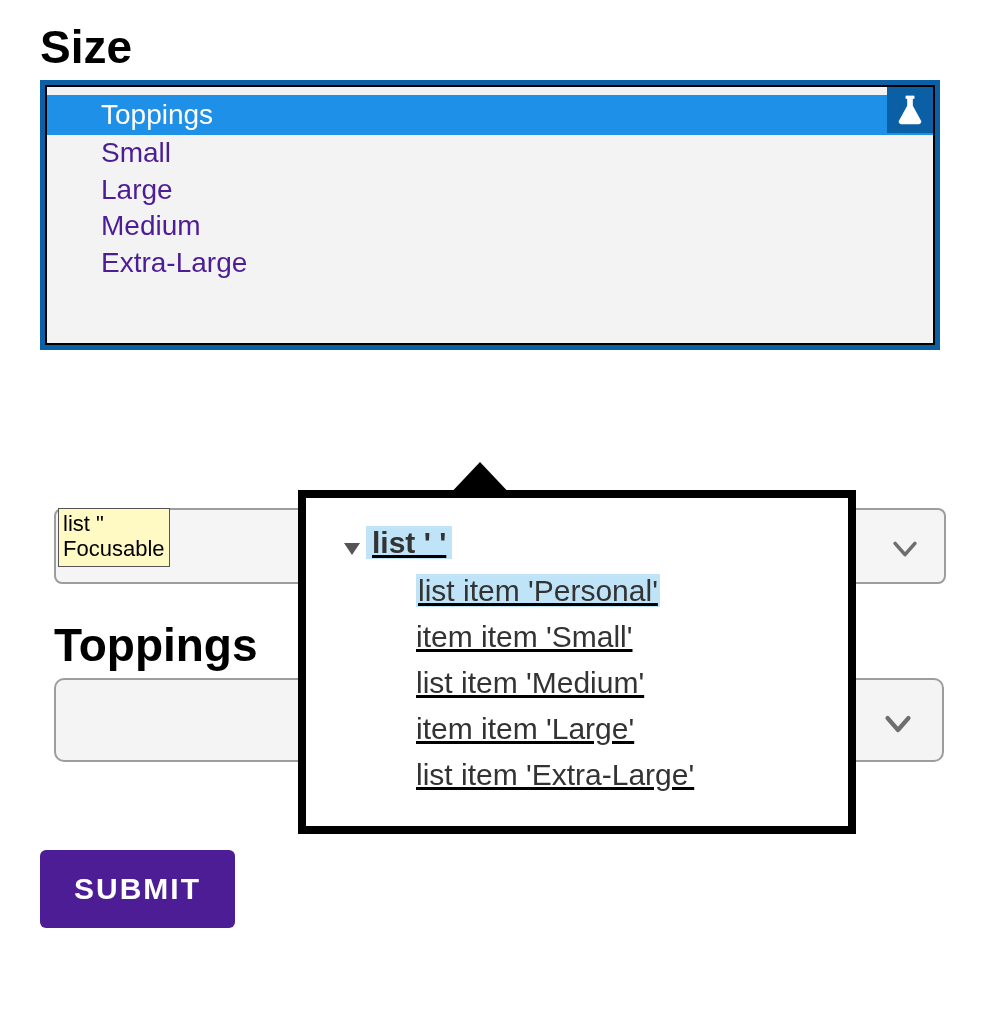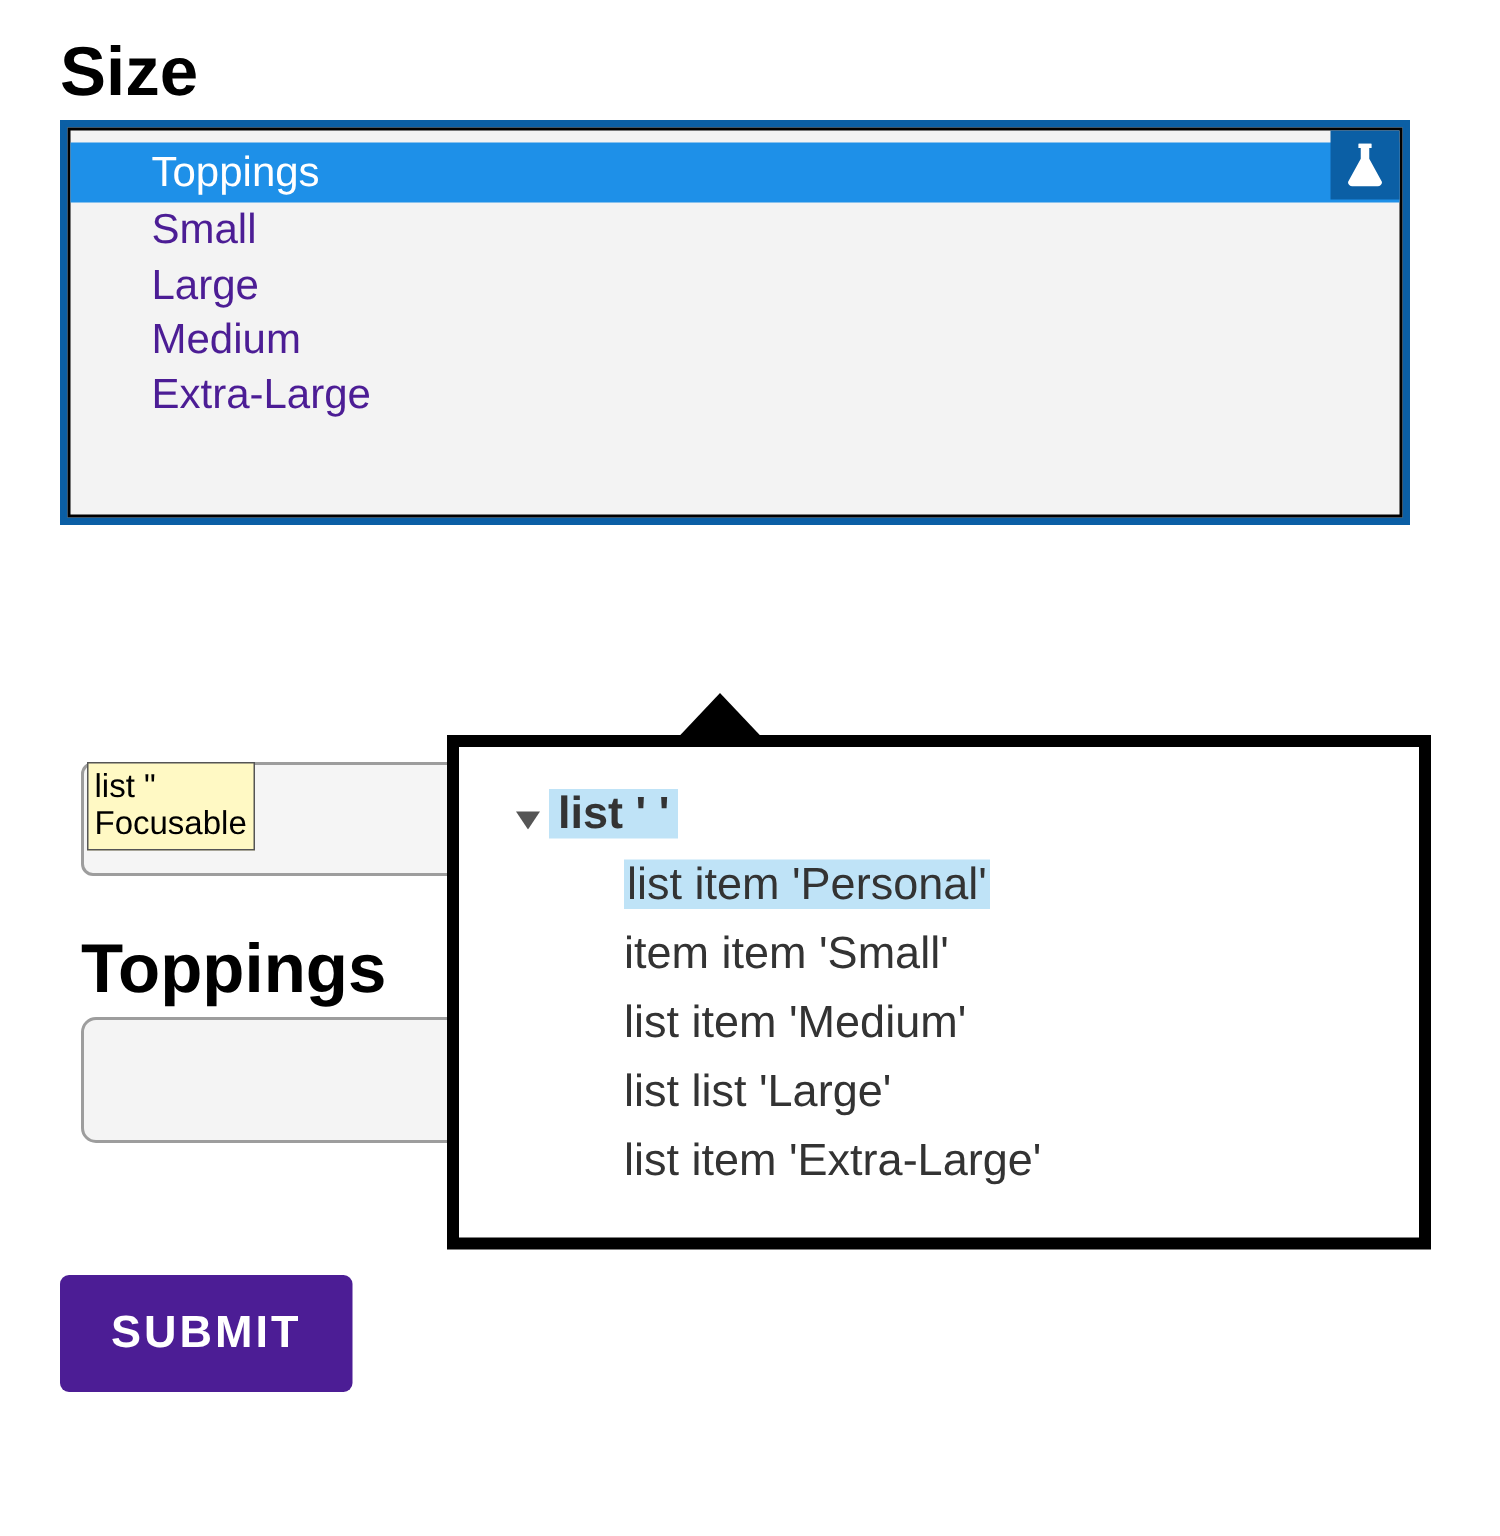--- a/index.html
+++ b/index.html
@@ -140,25 +140,26 @@
     border-radius: 6px;
     padding: 22px 34px;
     font-family: "Segoe UI", Arial, sans-serif;
   }
 
   
   .acc-popover {
     position: absolute;
     left: 298px;
     top: 490px;
-    width: 656px;
+    width: 558px;
     background: #fff;
     border: 8px solid #000;
     z-index: 10;
     padding: 22px 24px 28px 10px;
+    text-decoration: underline;
   }
   .acc-popover::before {
     content: "";
     position: absolute;
     top: -36px;
     left: 140px;
     width: 0; height: 0;
     border-left: 34px solid transparent;
     border-right: 34px solid transparent;
     border-bottom: 36px solid #000;
@@ -244,15 +245,15 @@
   <div class="acc-row head">
     <span class="disclosure-tri">
       <svg width="16" height="14" viewBox="0 0 16 14">
           <polygon points="0,12 16,12 8,0" fill="#555" transform="rotate(180 8 7)"></polygon>
         </svg>
     </span><span class="label-bold">list ' '</span>
   </div>
   <div class="acc-row"><span class="hl">list item 'Personal'</span></div>
   <div class="acc-row">item item 'Small'</div>
   <div class="acc-row">list item 'Medium'</div>
-  <div class="acc-row">list list 'Large'</div>
+  <div class="acc-row">item item 'Large'</div>
   <div class="acc-row">list item 'Extra-Large'</div>
 </div>
 
 </body></html>

